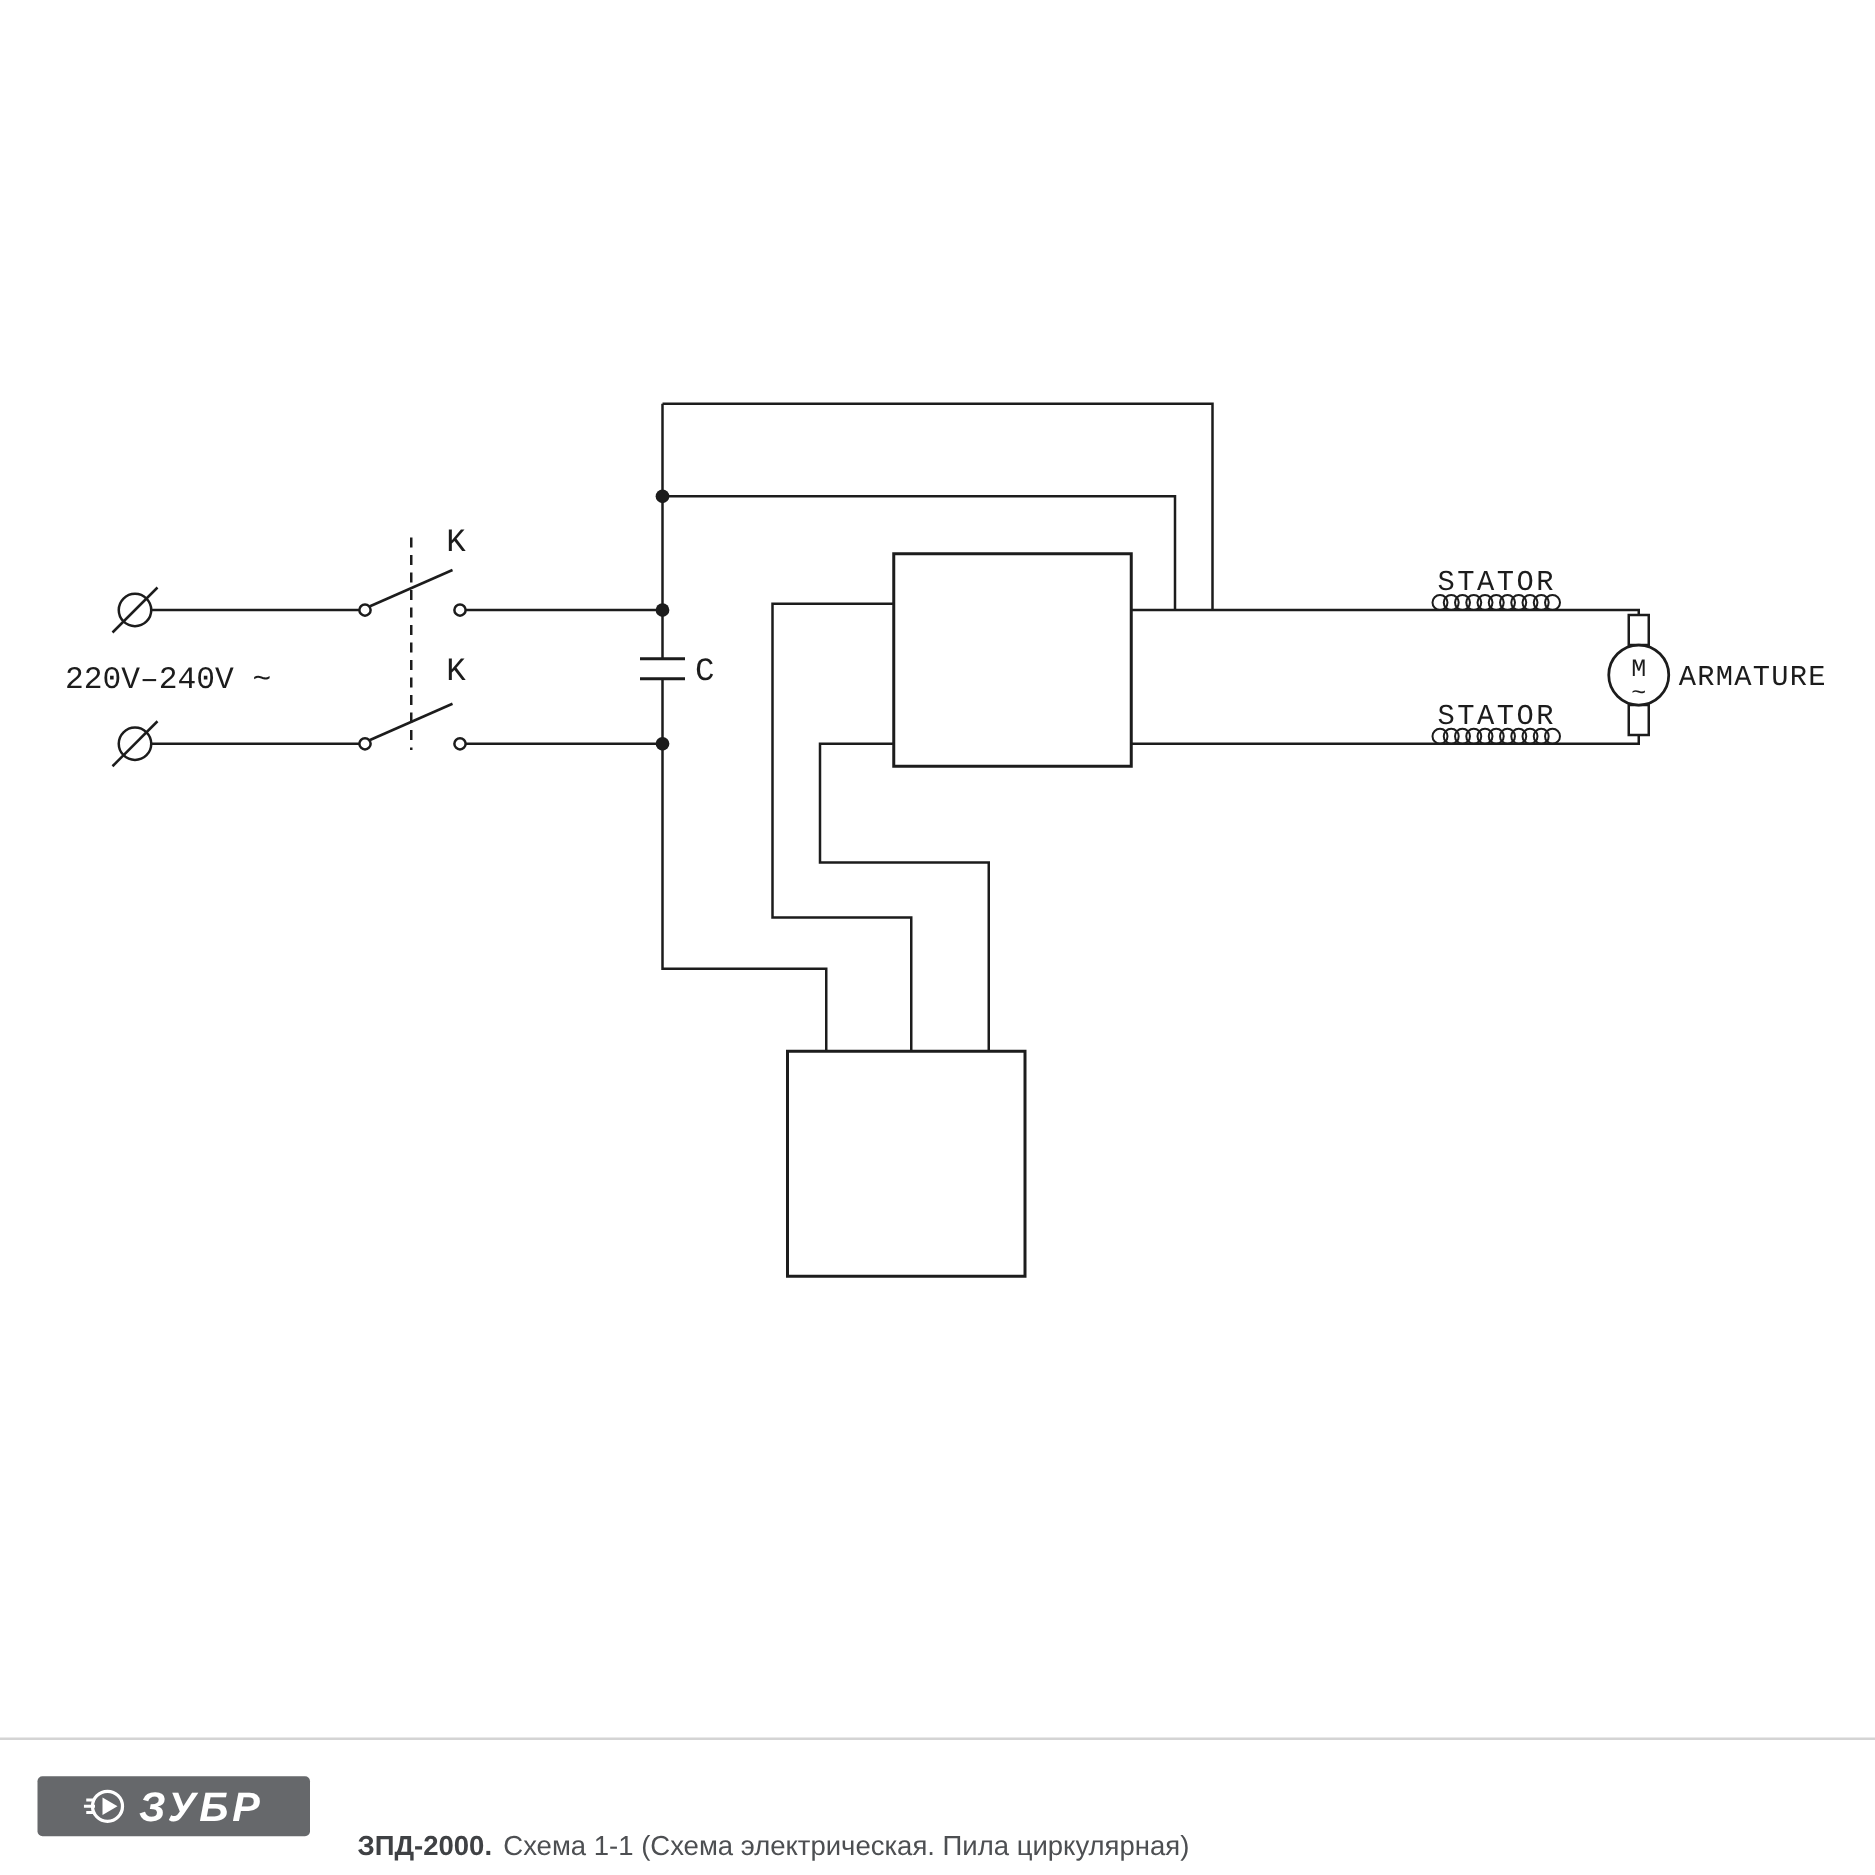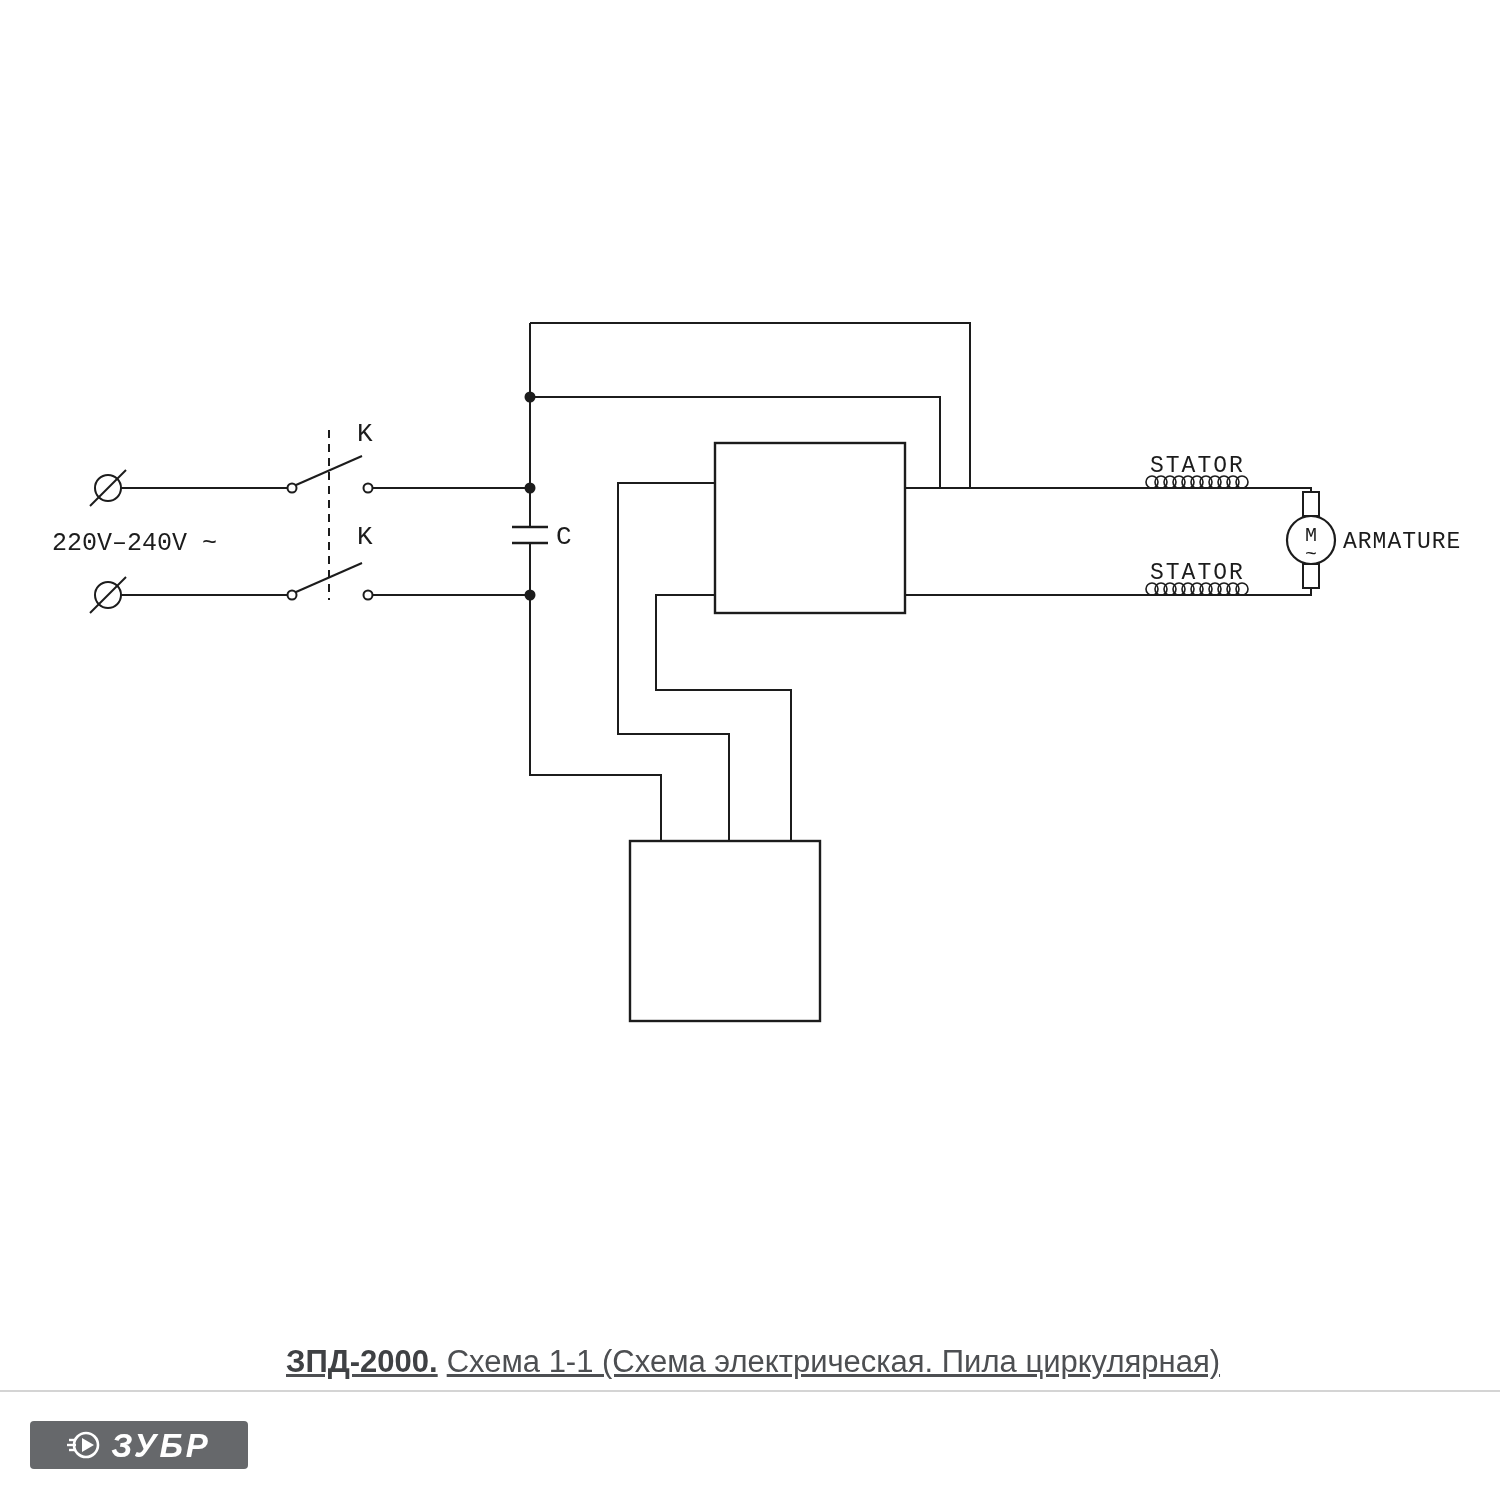--- a/index.html
+++ b/index.html
@@ -4,22 +4,22 @@
 <style>
   html,body{margin:0;padding:0;background:#ffffff;}
   body{width:1500px;height:1500px;position:relative;overflow:hidden;}
   svg.schematic{position:absolute;left:0;top:0;}
   .lbl{font-family:"Liberation Mono","DejaVu Sans Mono",monospace;fill:#1c1c1c;}
   .footer-divider{position:absolute;left:0;top:1390px;width:1500px;height:2px;background:#d4d4d4;}
   .logo{position:absolute;left:30px;top:1421px;width:218px;height:48px;background:#66686b;border-radius:4px;
         display:flex;align-items:center;justify-content:center;gap:8px;}
   .logo-text{color:#ffffff;font-family:"Liberation Sans",sans-serif;font-weight:bold;font-style:italic;
              font-size:33px;letter-spacing:3px;line-height:1;}
-  .caption{position:absolute;left:286px;top:1344px;font-family:"Liberation Sans",sans-serif;
-           font-size:31px;color:#4d4f52;white-space:nowrap;text-decoration:underline;}
+  .caption{position:absolute;left:286px;top:1464px;font-family:"Liberation Sans",sans-serif;
+           font-size:22px;color:#4d4f52;white-space:nowrap;}
   .caption .model{font-weight:bold;margin-right:9px;color:#3f4144;}
 </style>
 </head>
 <body>
 
 <svg class="schematic" width="1500" height="1500" viewBox="0 0 1500 1500">
 
   <g stroke="#1c1c1c" stroke-width="2" fill="none">
     <circle cx="108" cy="488" r="13"></circle>
     <line x1="90" y1="506" x2="126" y2="470"></line>

